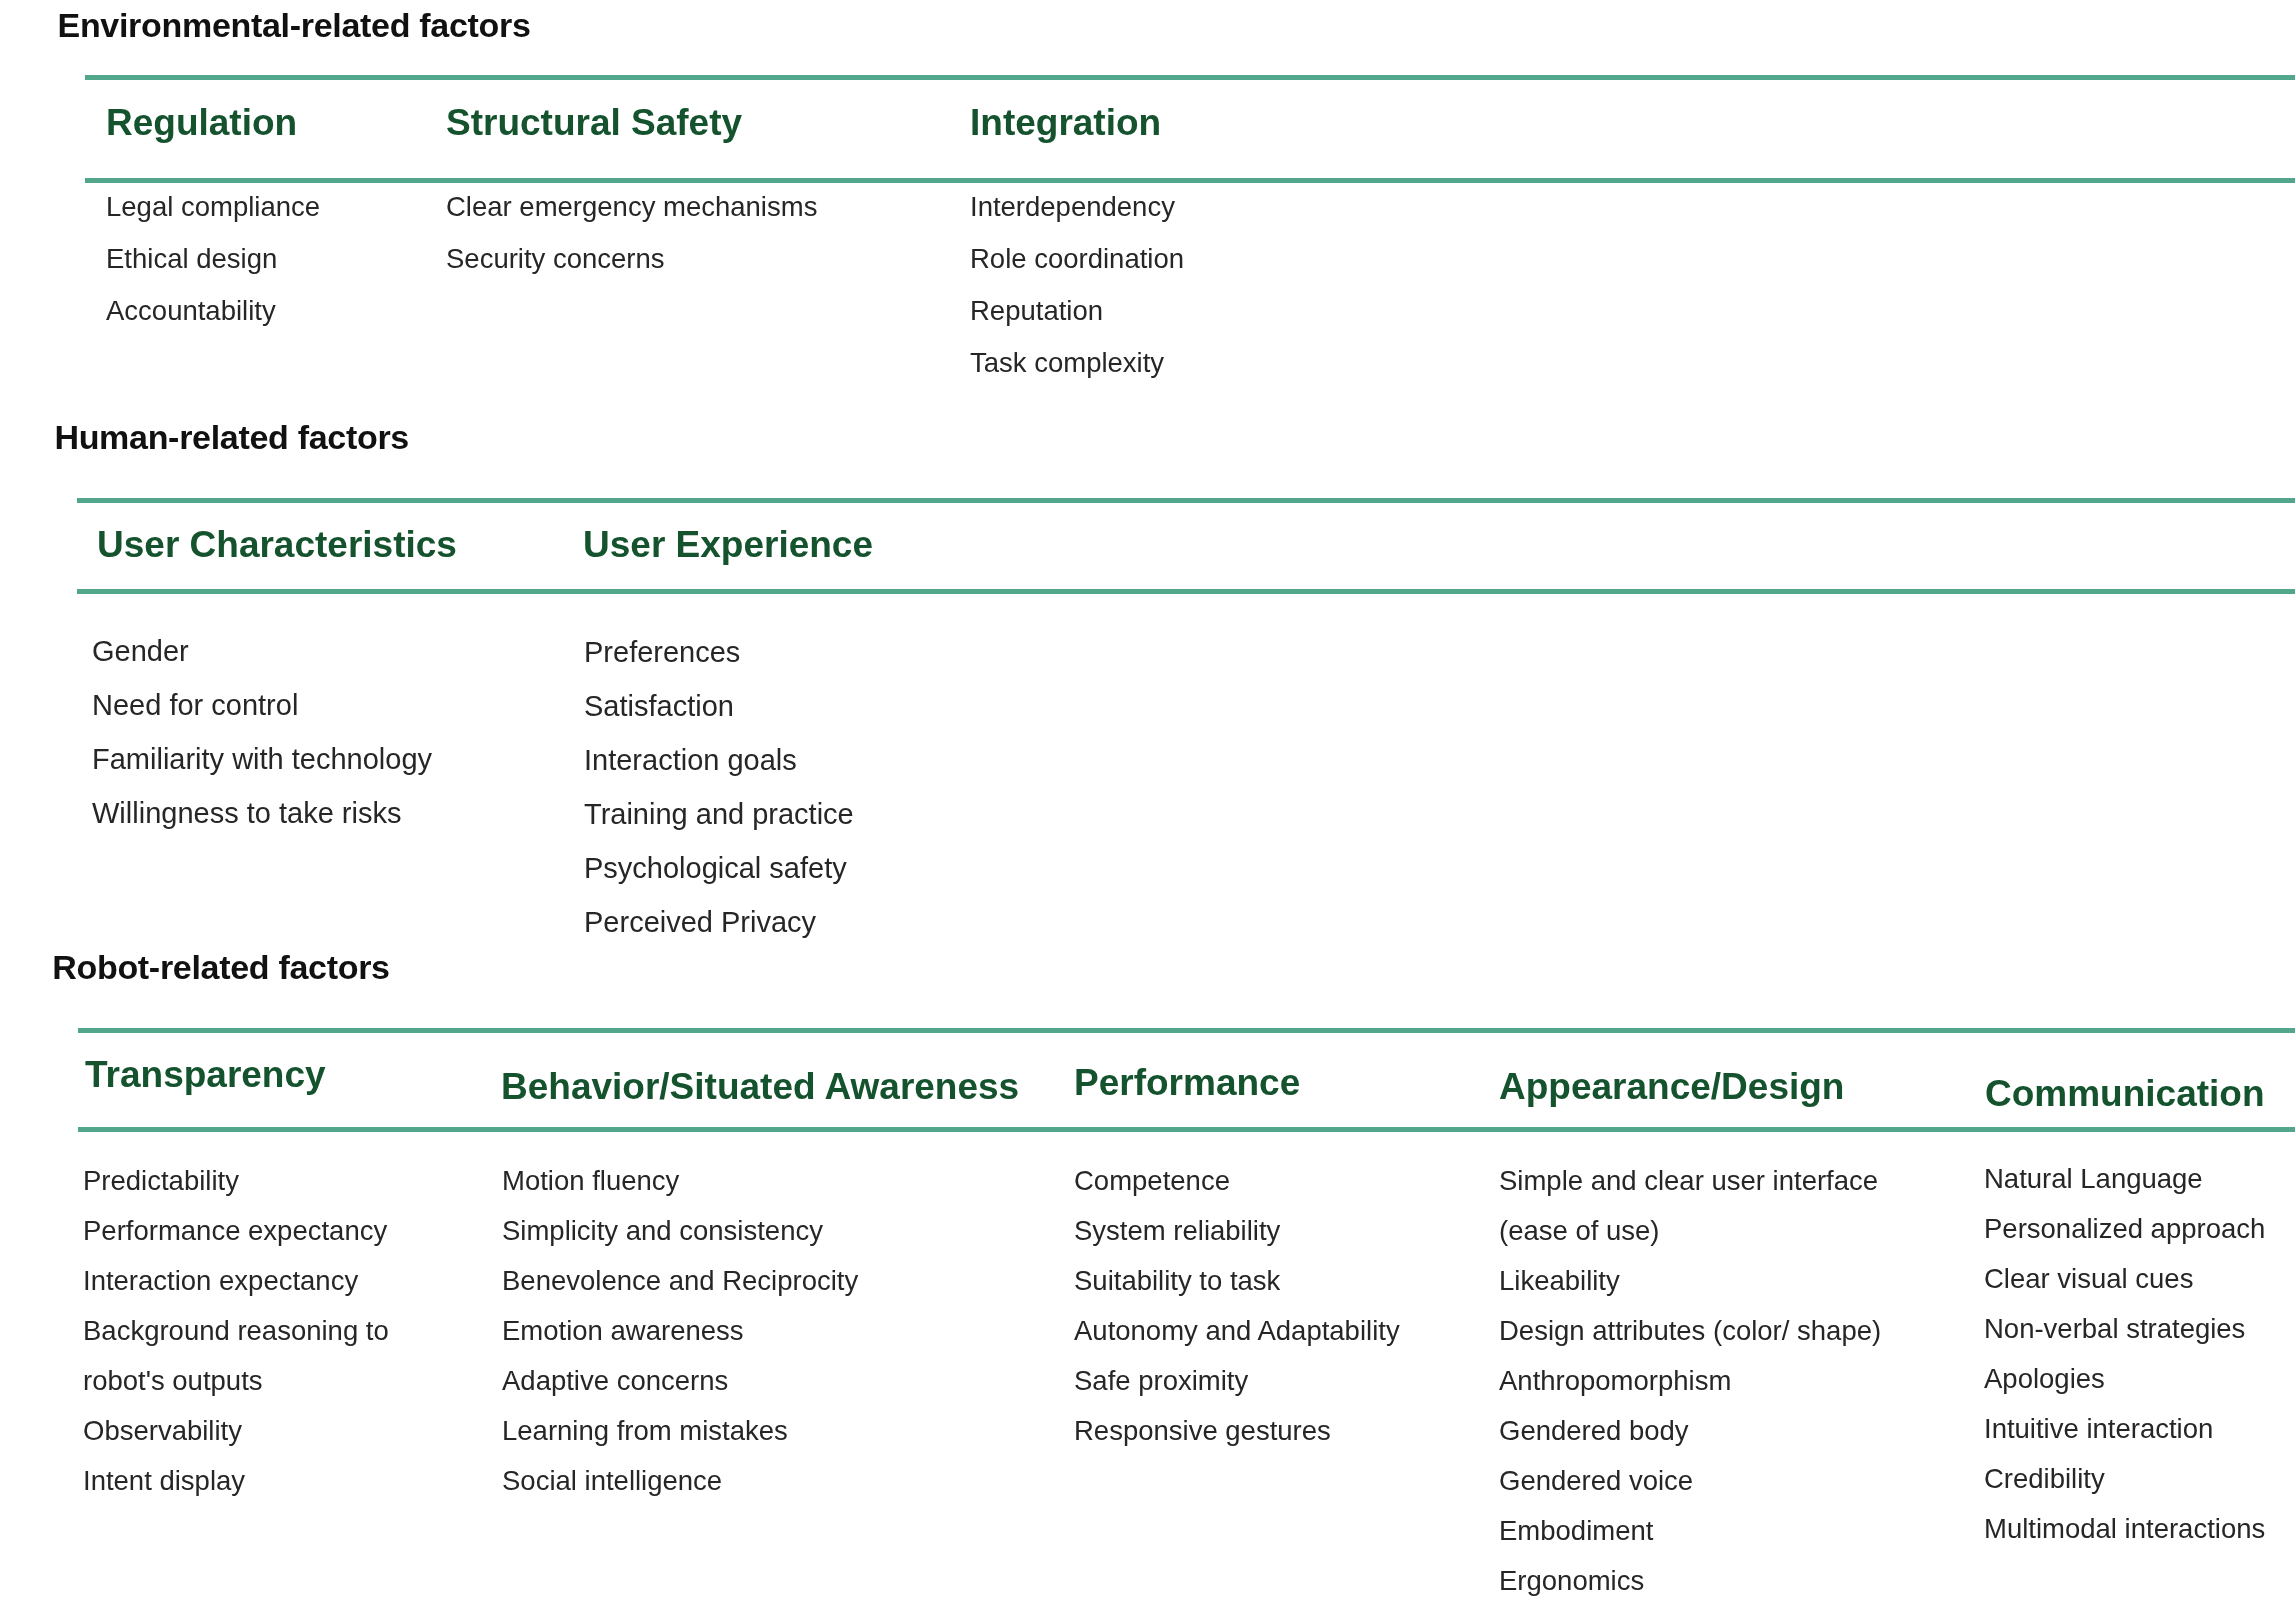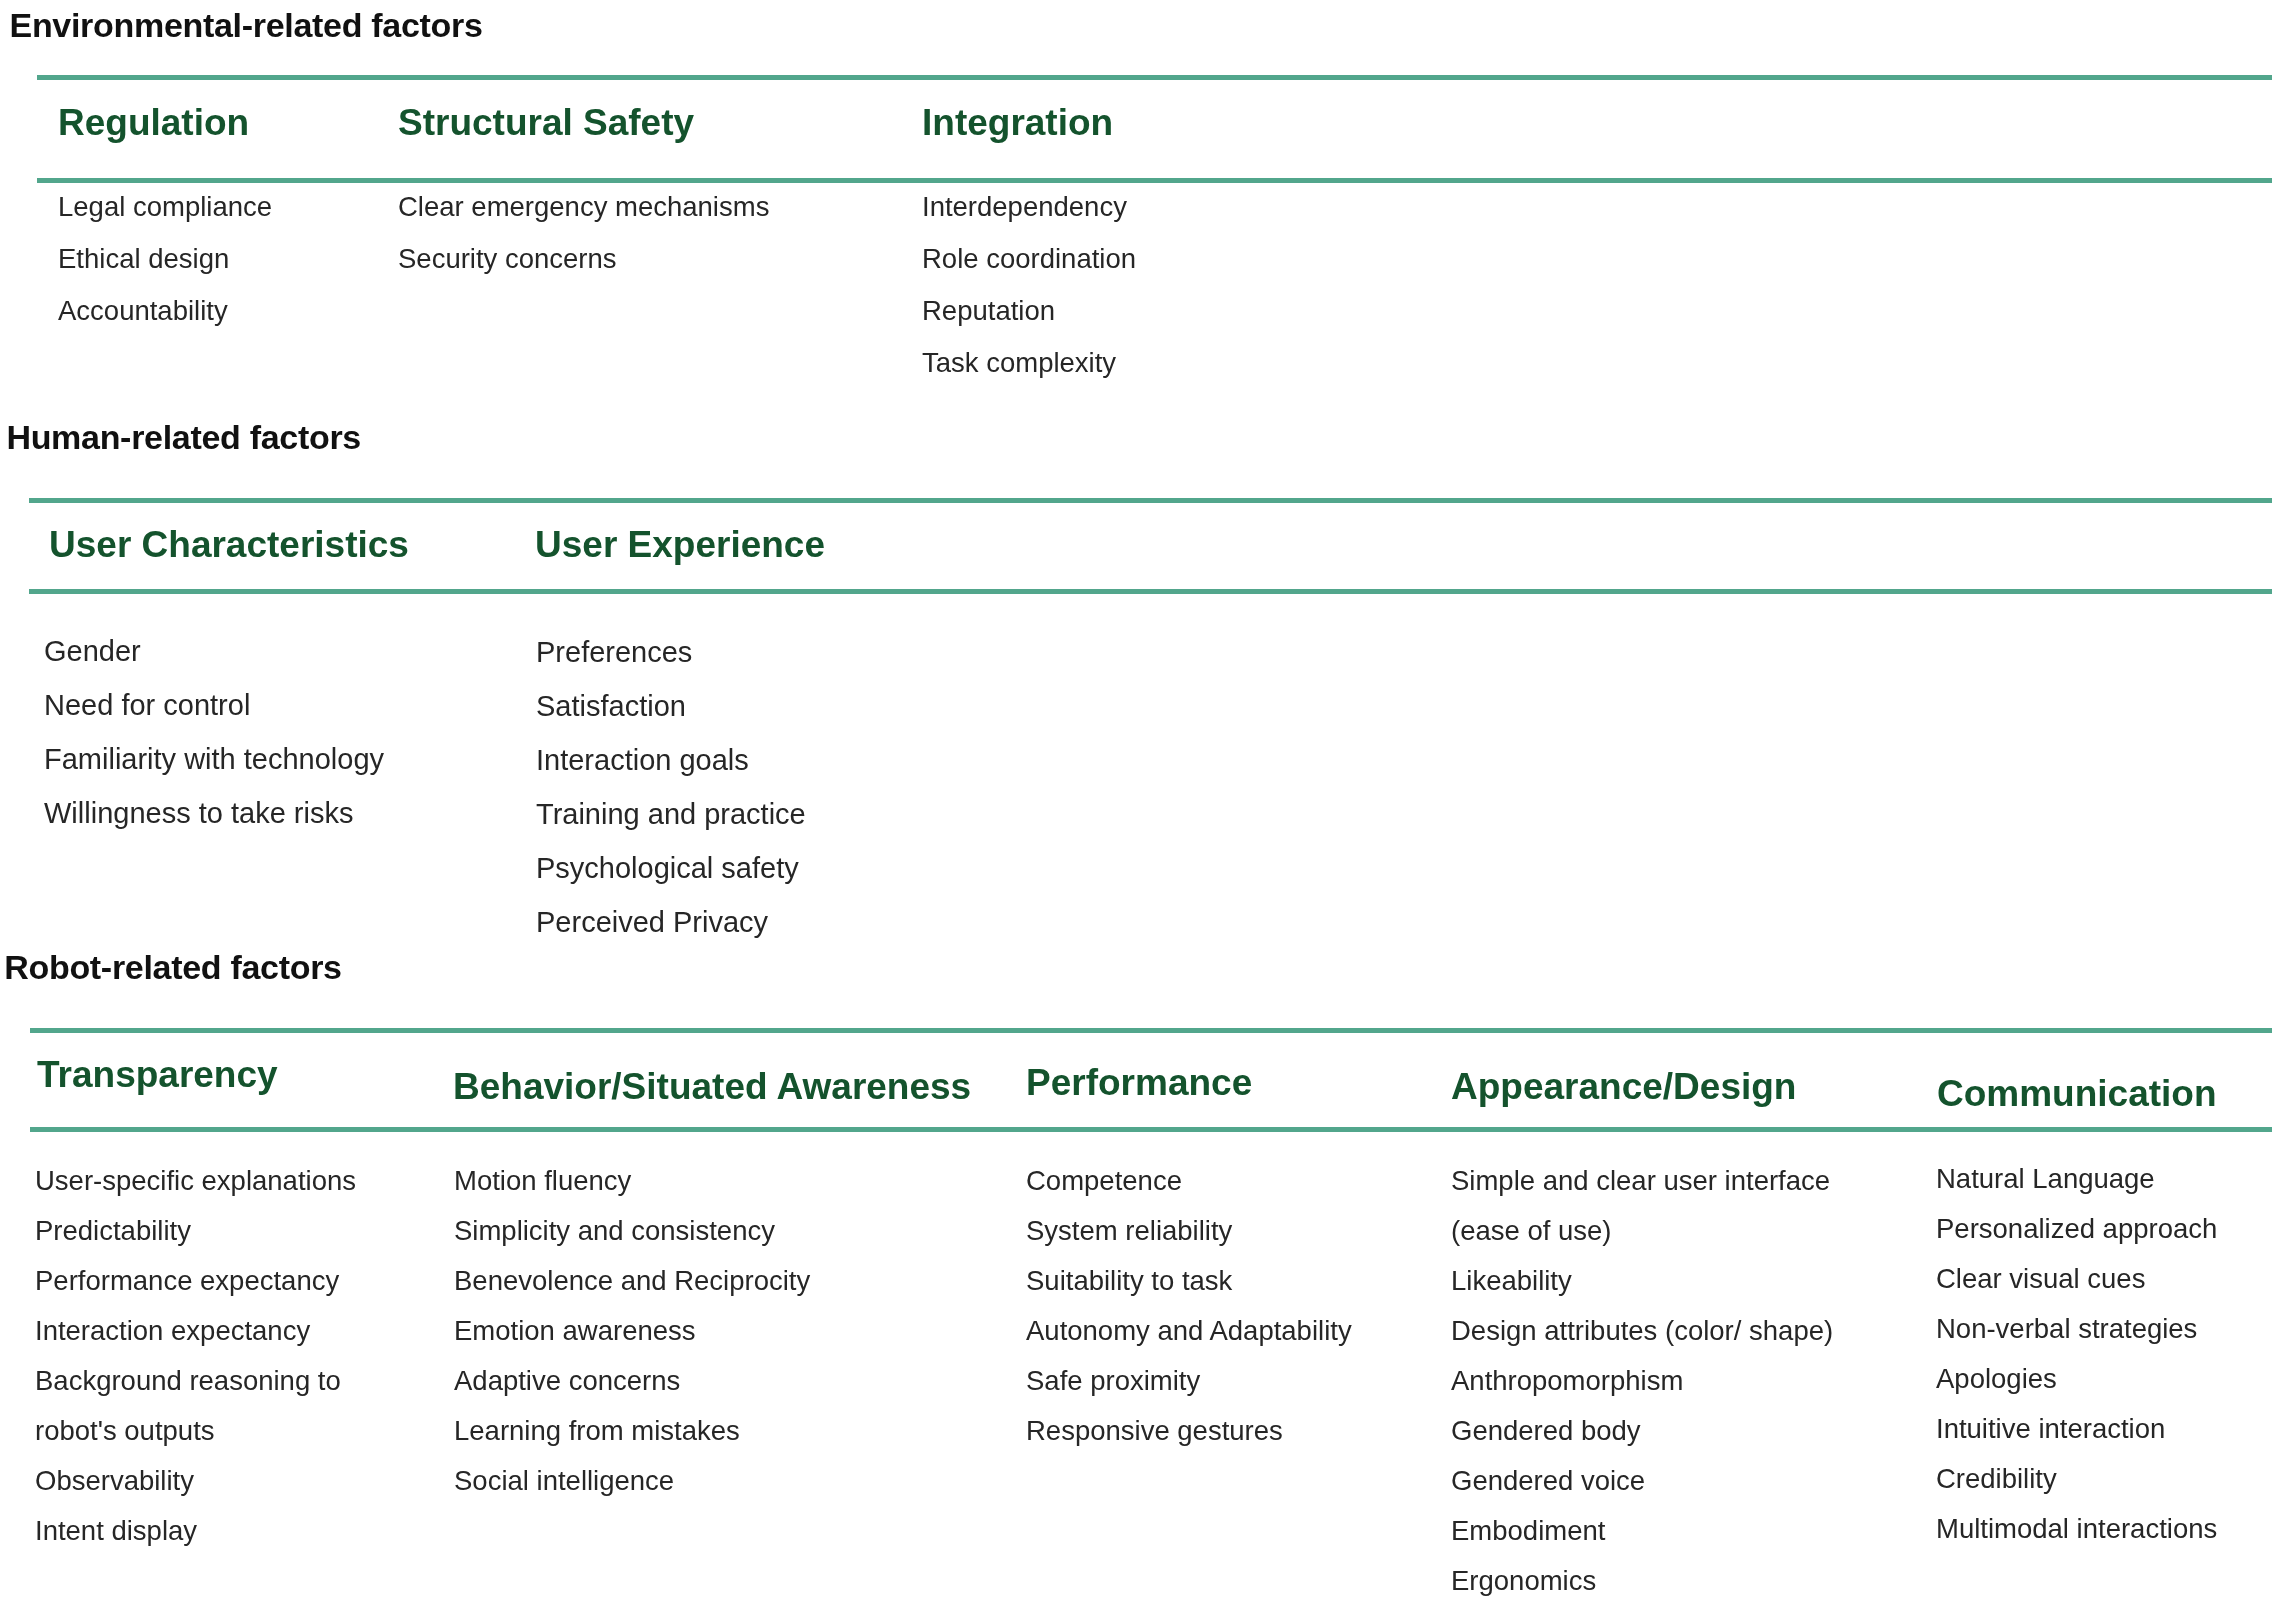--- a/index.html
+++ b/index.html
@@ -14,20 +14,21 @@
     font-family: "Liberation Sans", sans-serif;
     color: #1a1a1a;
     position: relative;
     overflow: hidden;
   }
 
   .page {
     position: relative;
     width: 1937px;
     height: 1609px;
+    margin-left: 48px;
   }
 
   
   .section-title {
     position: absolute;
     font-family: "Liberation Sans", sans-serif;
     font-weight: bold;
     font-size: 34px;
     letter-spacing: -0.3px;
     color: #111111;
@@ -133,21 +134,20 @@
 
   <div class="col-head" style="left:37px; top:1054px;">Transparency</div>
   <div class="col-head" style="left:453px; top:1066px;">Behavior/Situated Awareness</div>
   <div class="col-head" style="left:1026px; top:1062px;">Performance</div>
   <div class="col-head" style="left:1451px; top:1066px;">Appearance/Design</div>
   <div class="col-head" style="left:1937px; top:1073px;">Communication</div>
 
   <div class="rule" style="left:30px; top:1127px; width:2242px;"></div>
 
   <div class="col-list rob-list" style="left:35px; top:1156px; width:413px;">
-    <div class="item">User-specific explanations</div>
     <div class="item">Predictability</div>
     <div class="item">Performance expectancy</div>
     <div class="item">Interaction expectancy</div>
     <div class="item">Background reasoning to
 robot's outputs</div>
     <div class="item">Observability</div>
     <div class="item">Intent display</div>
   </div>
 
   <div class="col-list rob-list" style="left:454px; top:1156px; width:561px;">

